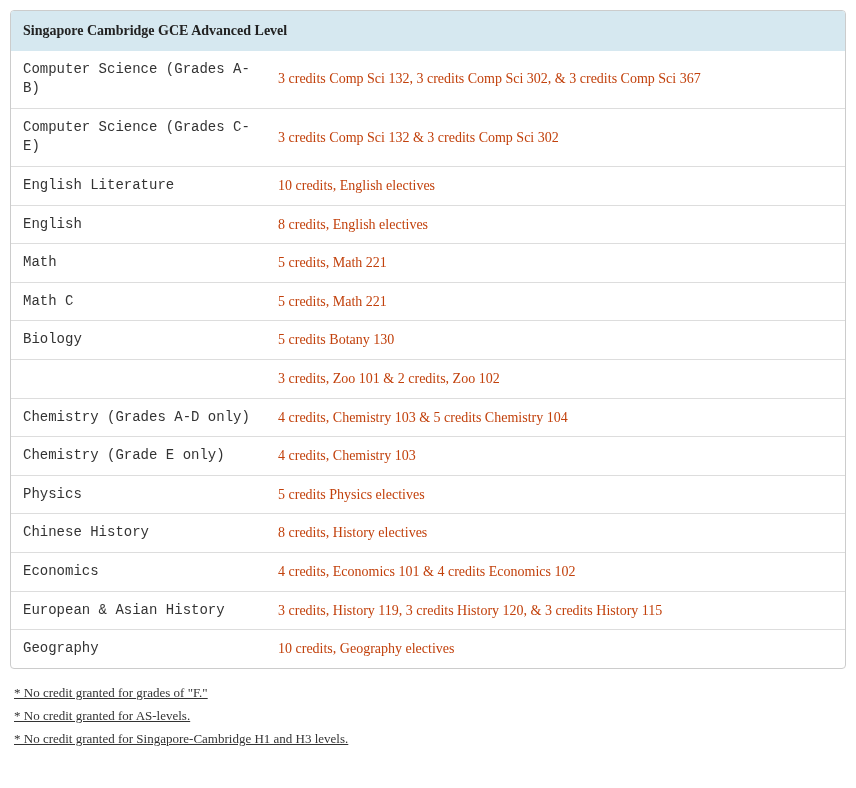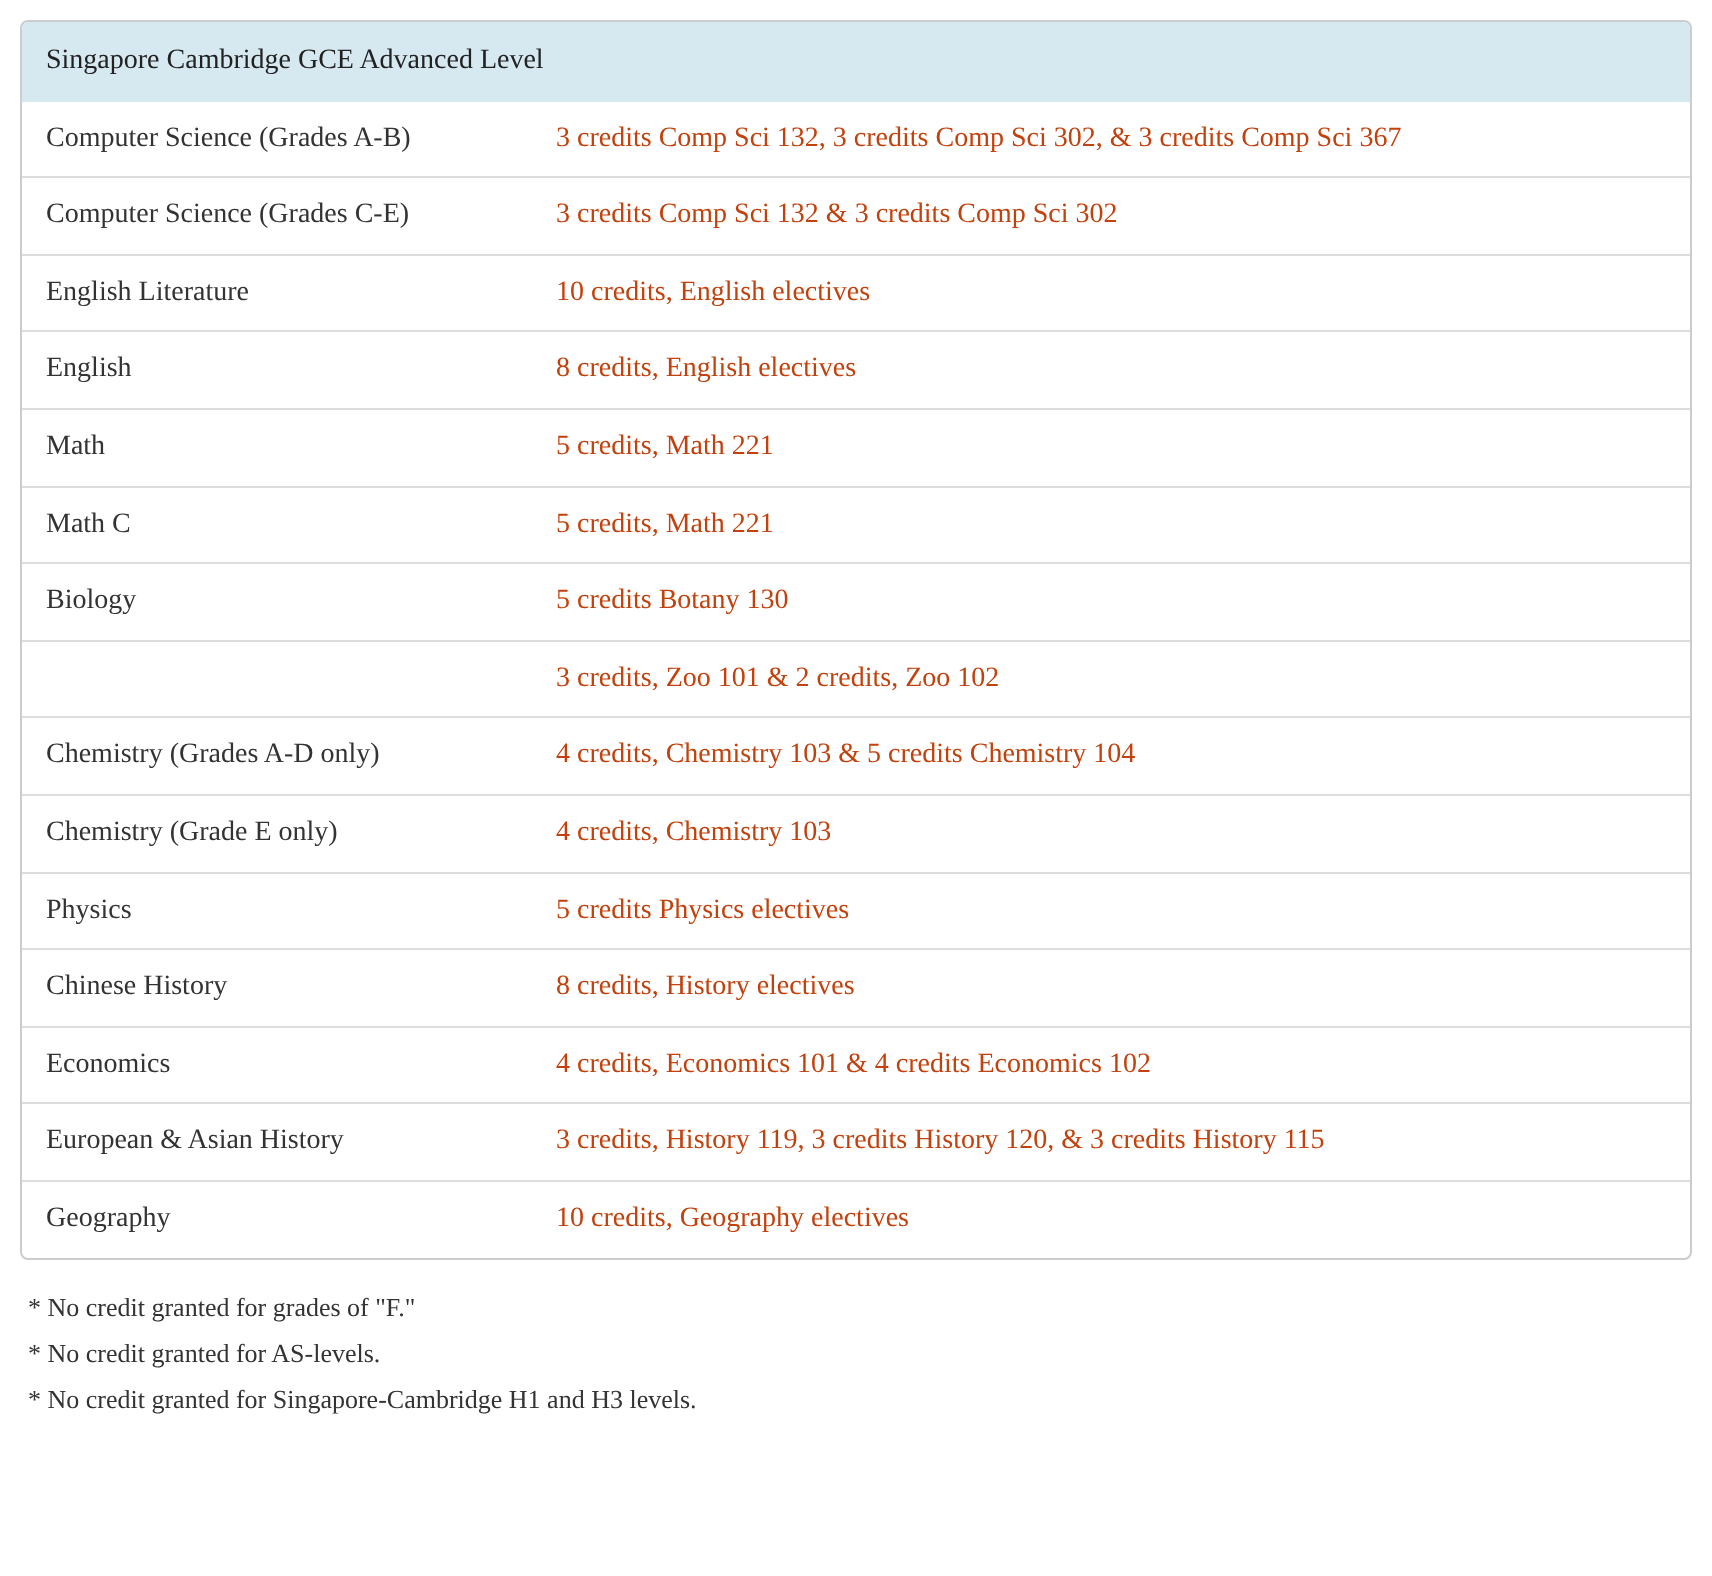--- a/index.html
+++ b/index.html
@@ -16,47 +16,49 @@
       overflow: hidden;
       max-width: 840px;
     }
     table {
       width: 100%;
       border-collapse: collapse;
     }
     .header-row td {
       background-color: #d6e8f0;
       padding: 10px 12px;
-      font-weight: normal;
+      font-weight: bold;
       font-size: 14px;
       color: #222;
     }
     tbody tr {
       border-bottom: 1px solid #ddd;
     }
     tbody tr:last-child {
       border-bottom: none;
     }
     td {
       padding: 9px 12px;
       vertical-align: middle;
       line-height: 1.4;
     }
     .col-subject {
       width: 255px;
       color: #333;
+      font-family: Liberation Mono, monospace;
     }
     .col-credits {
       color: #c2410c;
     }
     .notes-section {
       padding: 12px 4px 4px 4px;
       font-size: 13px;
       color: #333;
       line-height: 1.8;
+      text-decoration: underline;
     }
   </style>
 </head>
 <body>
 
 <div class="table-container">
   <table>
     <thead>
       <tr class="header-row">
         <td colspan="2">Singapore Cambridge GCE Advanced Level</td>

